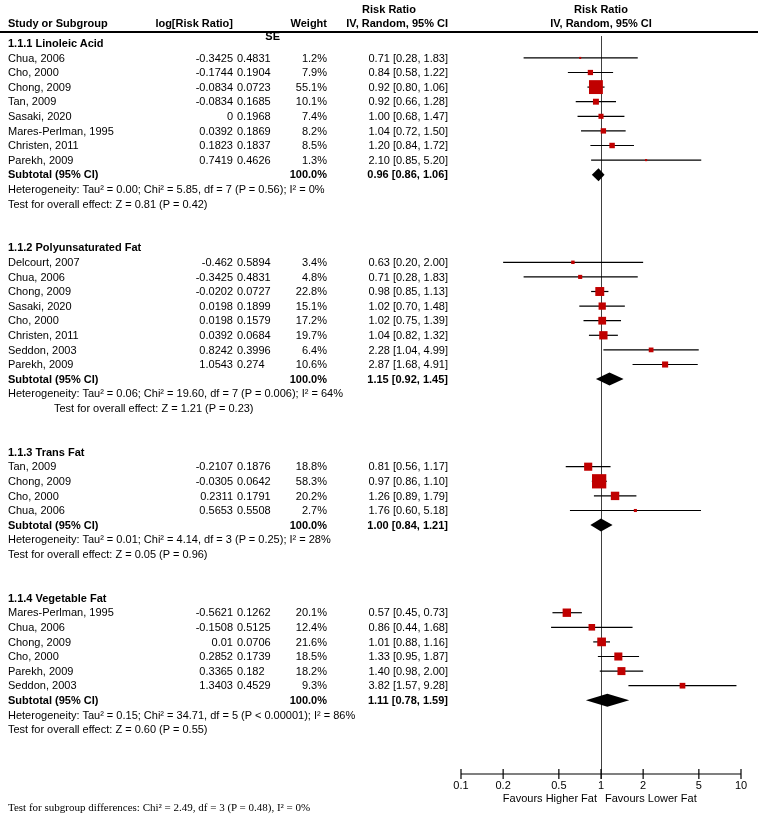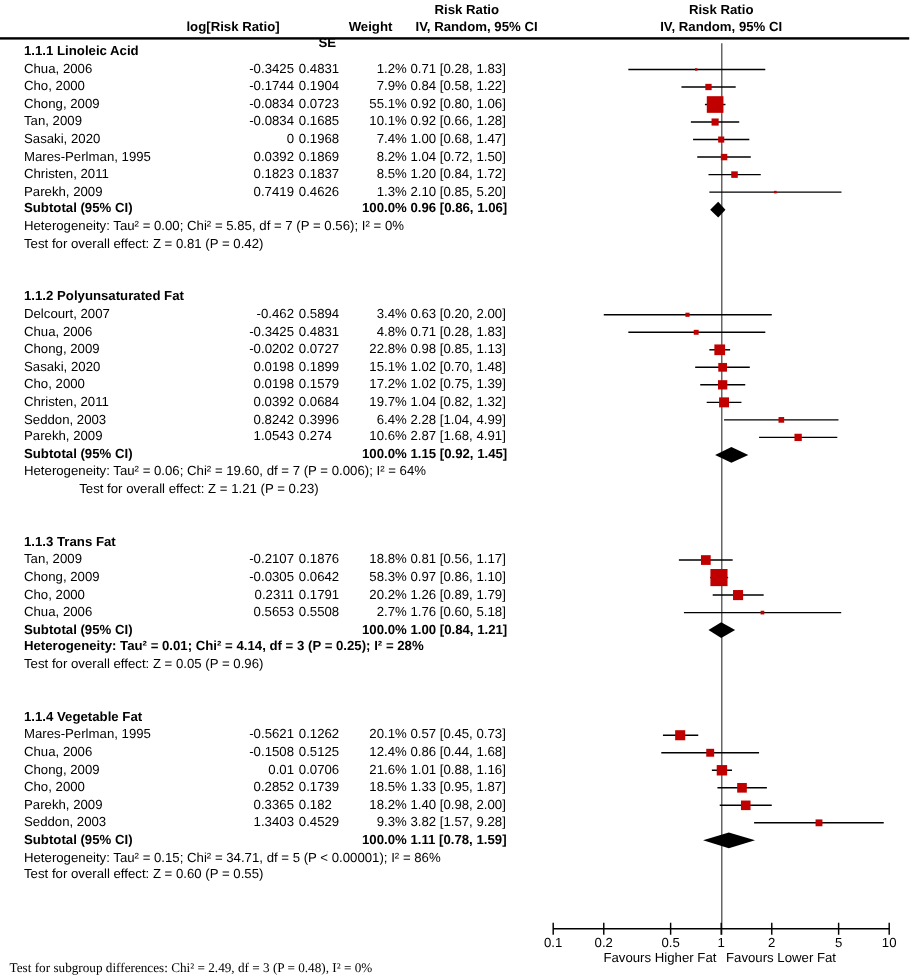--- a/index.html
+++ b/index.html
@@ -7,39 +7,40 @@
     position:relative; width:758px; height:816px; background:#ffffff;
     font-family:"Liberation Sans", sans-serif; font-size:11px; color:#000;
     overflow:hidden;
   }
   .hcell, .cell, .note {
     position:absolute; height:15px; line-height:15px; white-space:nowrap;
   }
   .bold { font-weight:bold; }
   .r { text-align:right; }
   .c { text-align:center; }
-  .row { position:absolute; left:12px; width:460px; height:15px;padding-left:31px; }
+  .row { position:absolute; left:0; width:460px; height:15px;padding-left:31px; }
   .c-name { left:8px;  width:228px; }
   .c-log  { left:126px; width:107px; text-align:right; }
   .c-se   { left:237px; width:43px;  text-align:left; }
   .c-w    { left:282px; width:45px;  text-align:right; }
-  .c-ci   { left:330px; width:118px; }
+  .c-ci   { left:330px; width:118px; text-align:right; }
   .note   { left:8px; width:450px; }
   #hdr-rule { position:absolute; left:0; top:31px; width:758px; height:2px; background:#000; }
   #plot { position:absolute; left:0; top:0; }
   #footer-note { position:absolute; left:8px; top:800px; height:15px; line-height:15px; white-space:nowrap;font-family:Liberation Serif, serif; }
 </style>
 </head>
 <body>
 
 <div id="canvas">
 
   <div class="hcell bold c" style="left:330px; top:2px; width:118px;">Risk Ratio</div>
   <div class="hcell bold c" style="left:521px; top:2px; width:160px;">Risk Ratio</div>
 
+  <div class="hcell bold" style="left:8px; top:16px; width:228px;">Study or Subgroup</div>
   <div class="hcell bold r" style="left:126px; top:16px; width:107px;">log[Risk Ratio]</div>
   <div class="hcell bold r" style="left:237px; top:29px; width:43px;">SE</div>
   <div class="hcell bold r" style="left:282px; top:16px; width:45px;">Weight</div>
   <div class="hcell bold r" style="left:330px; top:16px; width:118px;">IV, Random, 95% CI</div>
   <div class="hcell bold c" style="left:521px; top:16px; width:160px;">IV, Random, 95% CI</div>
 
   <div id="hdr-rule"></div>
 
   <svg id="plot" width="758" height="816">
       <line x1="601.5" y1="36" x2="601.5" y2="779" stroke="#404040" stroke-width="1"></line>
@@ -288,21 +289,21 @@
         <div class="cell c-log">0.5653</div>
         <div class="cell c-se">0.5508</div>
         <div class="cell c-w">2.7%</div>
         <div class="cell c-ci">1.76 [0.60, 5.18]</div>
       </div>
       <div class="row" style="top: 517.8px;">
         <div class="cell c-name bold">Subtotal (95% CI)</div>
         <div class="cell c-w bold">100.0%</div>
         <div class="cell c-ci bold">1.00 [0.84, 1.21]</div>
       </div>
-      <div class="row" style="top: 532.4px; font-weight: bold;">
+      <div class="row" style="top: 532.4px;">
         <div class="cell note">Heterogeneity: Tau² = 0.01; Chi² = 4.14, df = 3 (P = 0.25); I² = 28%</div>
       </div>
       <div class="row" style="top: 547px;">
         <div class="cell note">Test for overall effect: Z = 0.05 (P = 0.96)</div>
       </div>
       <div class="row" style="top: 590.8px;">
         <div class="cell c-name bold">1.1.4 Vegetable Fat</div>
       </div>
       <div class="row" style="top: 605.4px;">
         <div class="cell c-name">Mares-Perlman, 1995</div>

